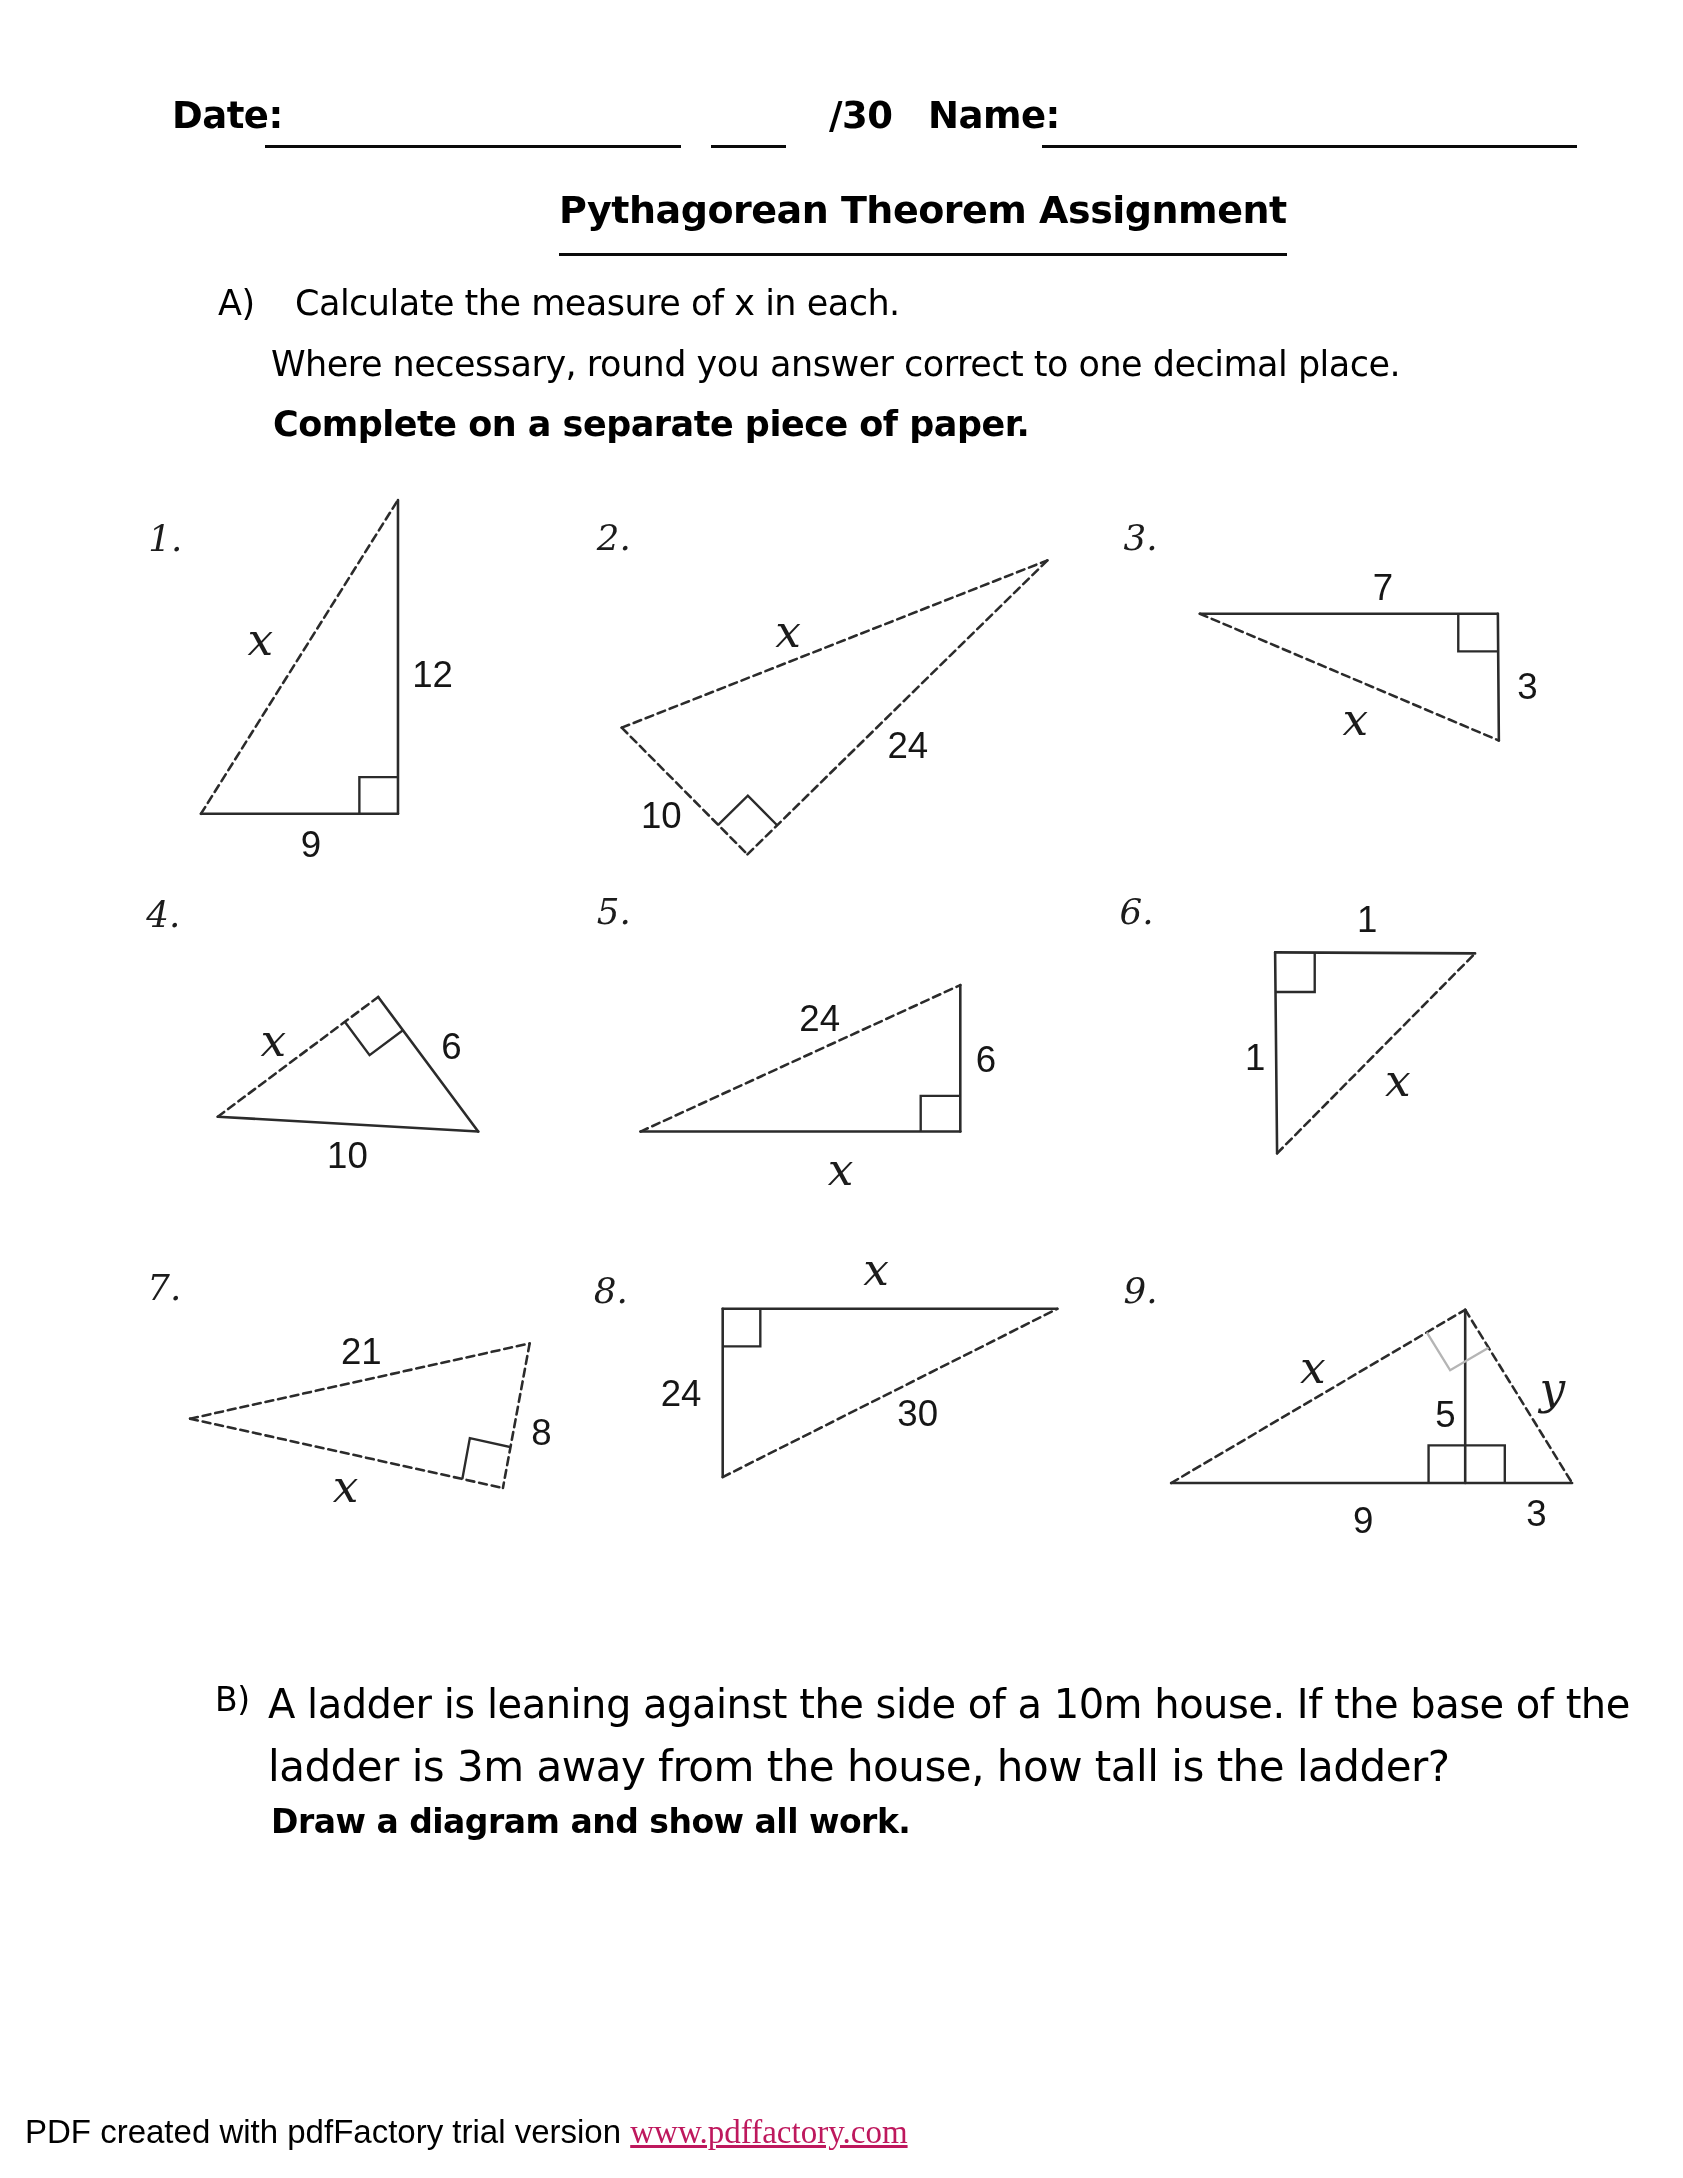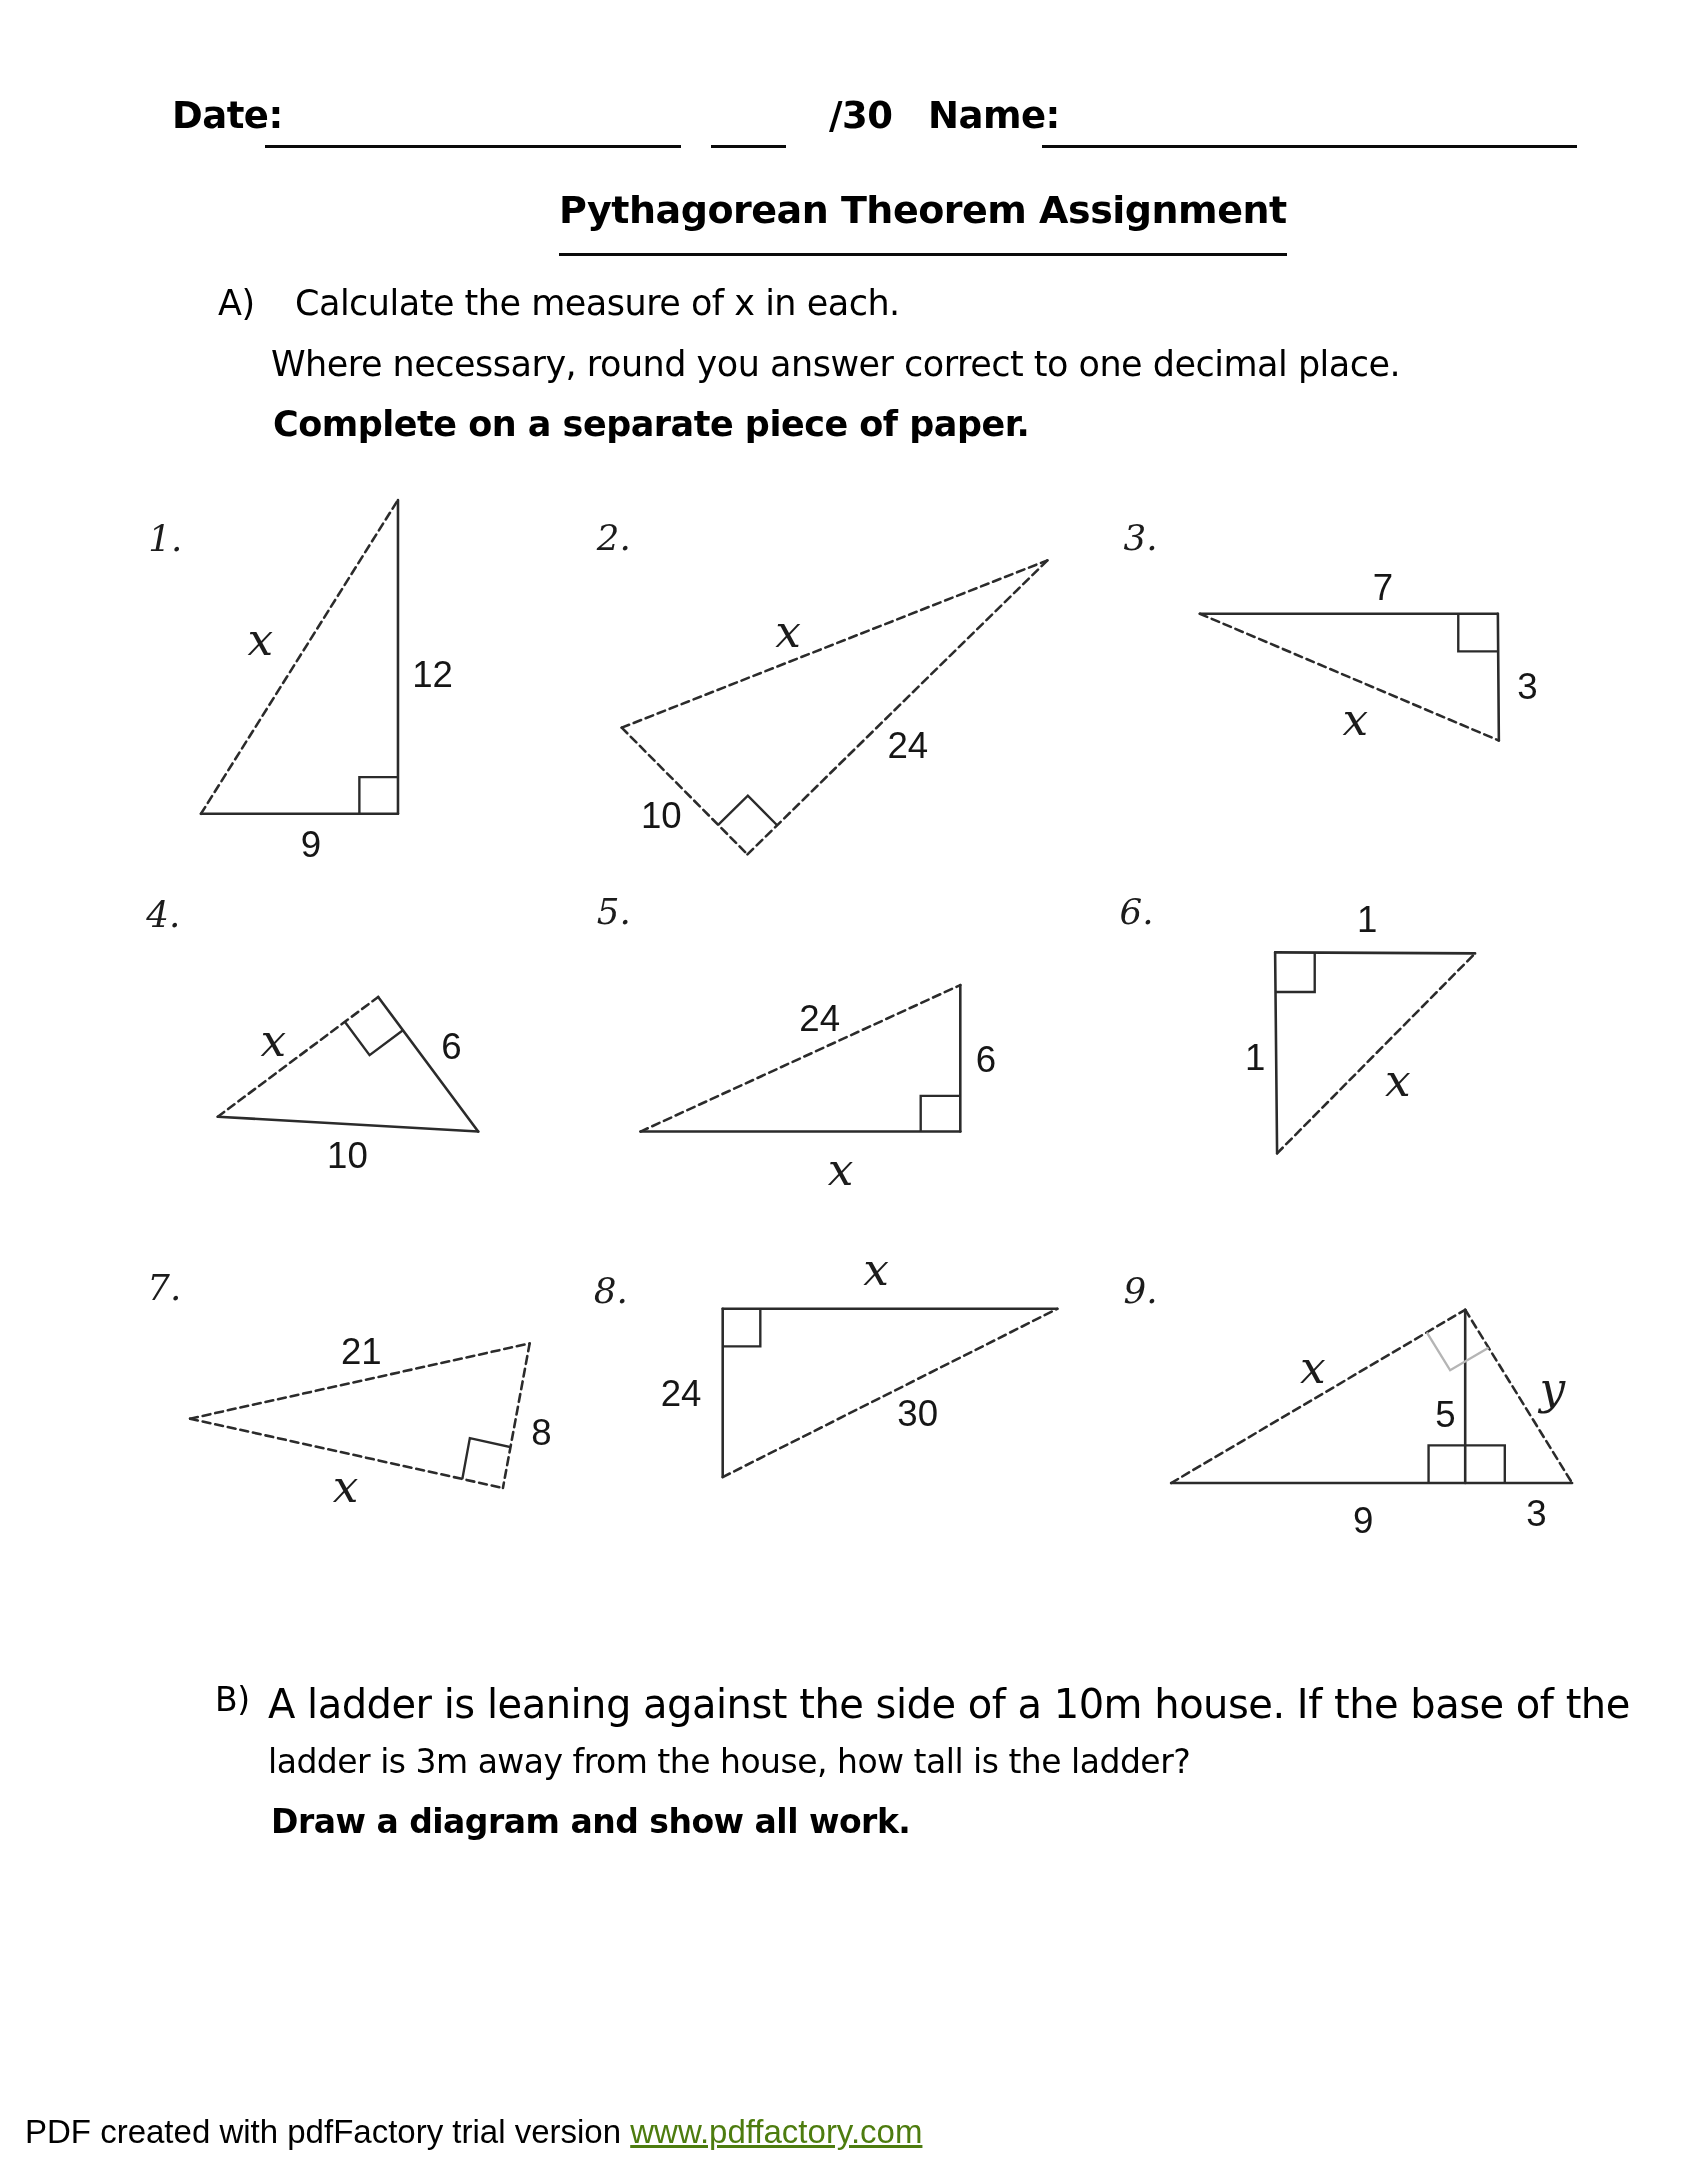--- a/index.html
+++ b/index.html
@@ -22,21 +22,21 @@
   }
   svg text{user-select:none;}
   .num{font-family:"DejaVu Serif",serif;font-style:italic;font-size:36px;fill:#1c1c1c;}
   .varl{font-family:"DejaVu Serif",serif;font-style:italic;font-size:46px;fill:#1c1c1c;}
   .meas{font-family:"Liberation Sans","DejaVu Sans",sans-serif;font-size:37px;fill:#161616;}
   .edge{stroke:#2b2b2b;stroke-width:2.6;fill:none;stroke-linecap:round;}
   .dashed{stroke-dasharray:8 5;}
   .ra{stroke:#2b2b2b;stroke-width:2.4;fill:none;}
   .ra-light{stroke:#b5b5b5;stroke-width:2.4;fill:none;}
   .footer{font-family:"Liberation Sans",sans-serif;font-size:33px;letter-spacing:0;}
-  .footer a{color:#4d7c0f;text-decoration:underline;}
+  .footer a{color:#be185d;text-decoration:underline;font-family:Liberation Serif, serif;}
 </style>
 </head>
 <body>
 
 <div class="page">
 
   <div class="abs hand bold" style="left:132px;top:95px;font-size:37px;">Date:</div>
   <div class="blank-line" style="left:265px;top:145px;width:416px;"></div>
   <div class="blank-line" style="left:711px;top:145px;width:75px;"></div>
   <div class="abs hand bold" style="left:789px;top:95px;font-size:37px;">/30</div>
@@ -151,21 +151,21 @@
       <text class="varl" x="1326" y="1397" text-anchor="middle">x</text>
       <text class="varl" x="1568" y="1418" text-anchor="middle">y</text>
       <text class="meas" x="1460" y="1441" text-anchor="middle">5</text>
       <text class="meas" x="1377" y="1548" text-anchor="middle">9</text>
       <text class="meas" x="1552" y="1541" text-anchor="middle">3</text>
     </g>
   </svg>
 
   <div class="abs hand" style="left:175px;top:1681px;font-size:33px;">B)</div>
   <div class="abs hand" style="left:228px;top:1681px;font-size:40px;">A ladder is leaning against the side of a 10m house. If the base of the</div>
-  <div class="abs hand" style="left:228px;top:1743px;font-size:33px;">ladder is 3m away from the house, how tall is the ladder?</div>
+  <div class="abs hand" style="left:228px;top:1743px;font-size:42px;">ladder is 3m away from the house, how tall is the ladder?</div>
   <div class="abs hand bold" style="left:231px;top:1803px;font-size:33px;text-align:right;">Draw a diagram and show all work.</div>
 
   <div class="abs footer" style="left:25px;top:2113px;">
     <span>PDF created with pdfFactory trial version </span><a href="#">www.pdffactory.com</a>
   </div>
 
 </div>
 
 
 </body></html>

